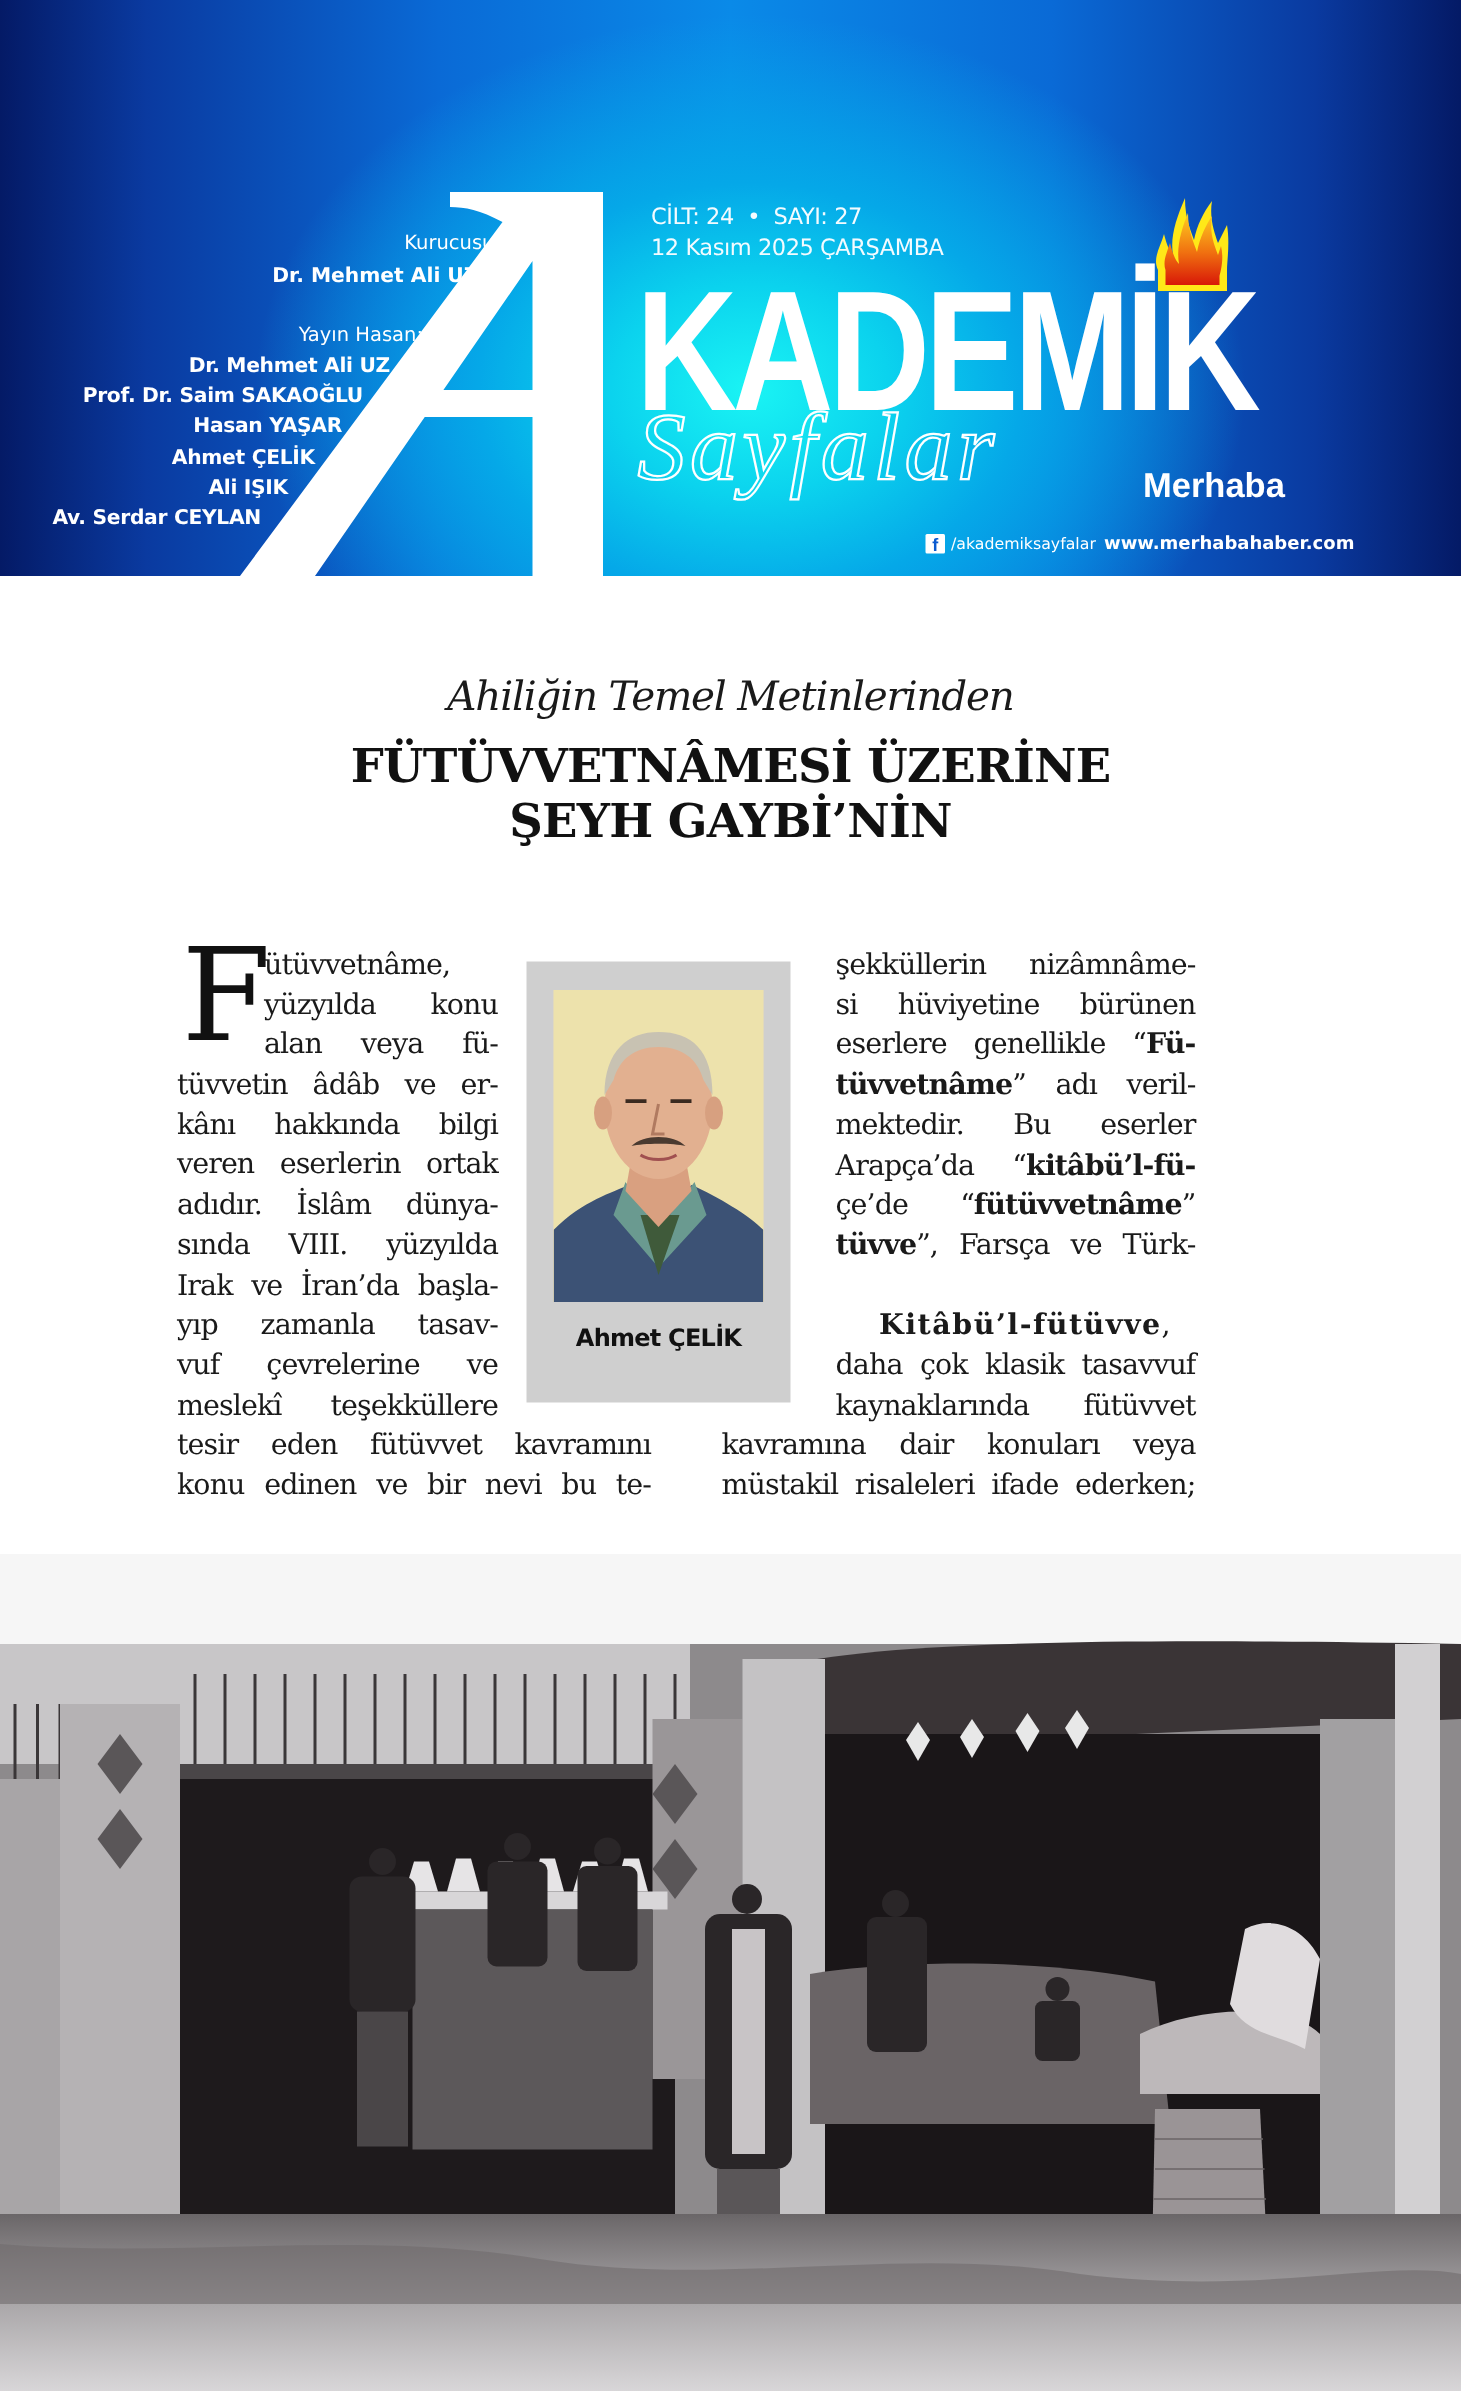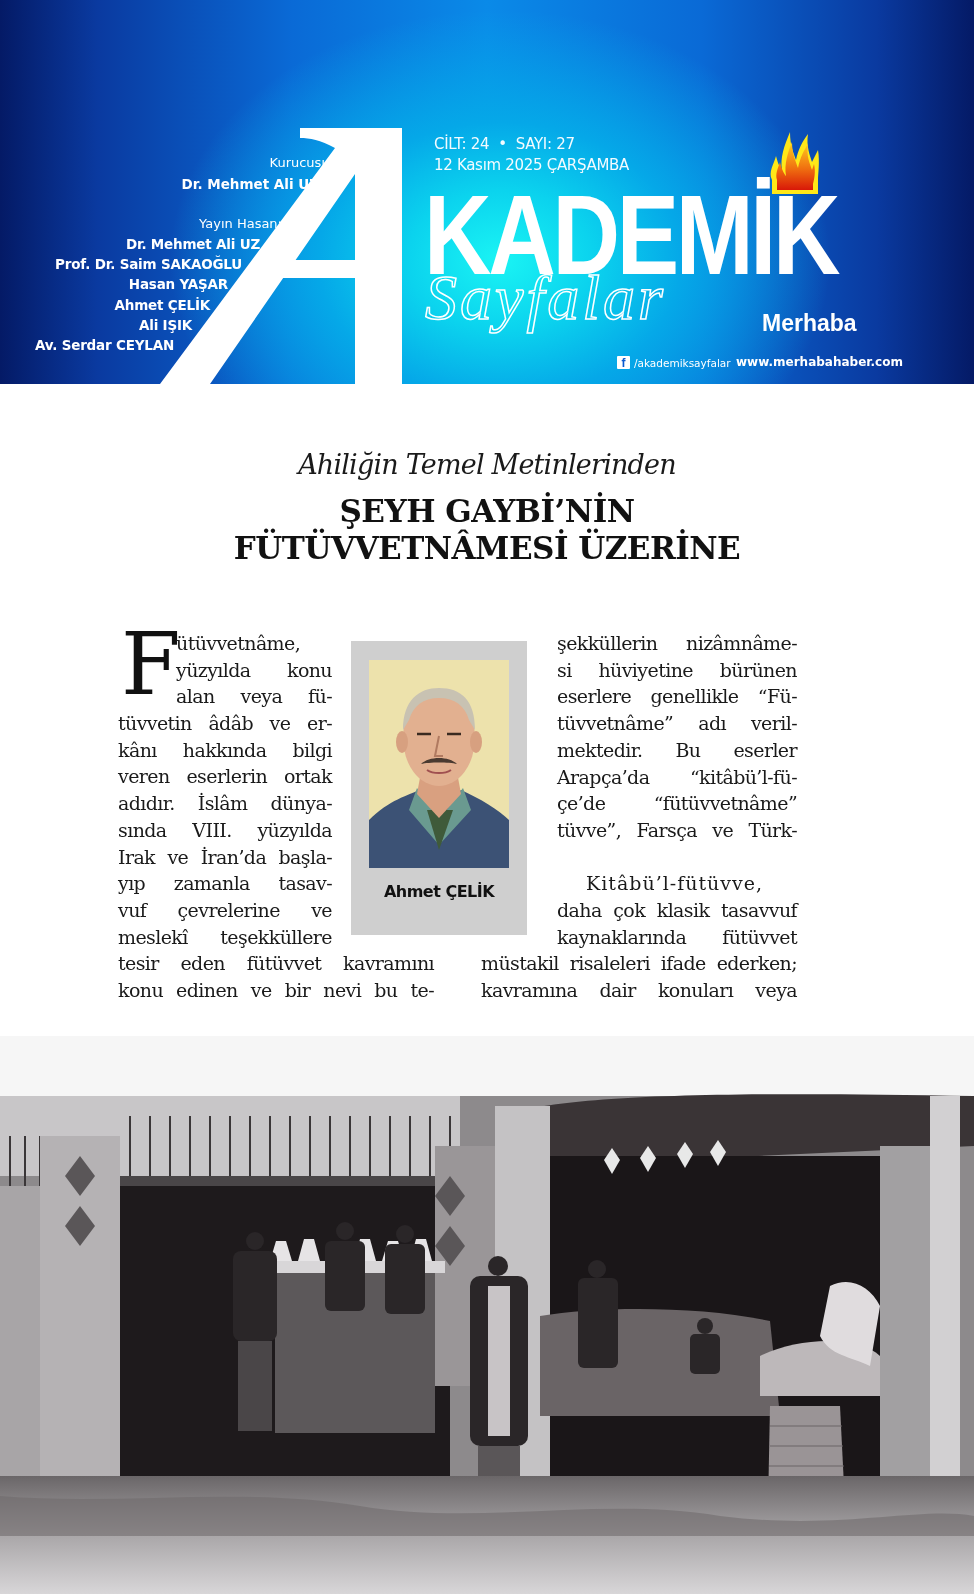--- a/index.html
+++ b/index.html
@@ -48,21 +48,21 @@
   
   .col { position: absolute; font-family: "DejaVu Serif", serif; font-size: 19px; line-height: 26.7px; color: #1a1a1a; text-align: justify; text-align-last: justify; letter-spacing: -0.6px; }
   .col .l { display: block; white-space: nowrap; text-align-last: justify; }
   .col .l.last { text-align-last: left; }
   .col1 { left: 118px; top: 630px; width: 214px; }
   .col1-wide { left: 118px; top: 950px; width: 316px; }
   .col2 { left: 557px; top: 630px; width: 240px; }
   .dropcap { position: absolute; left: 121px; top: 629px; font-family: "DejaVu Serif", serif; font-size: 86px; line-height: 70px; color: #111; }
   .col1-first { position: absolute; left: 176px; top: 630px; width: 156px; font-family: "DejaVu Serif", serif; font-size: 19px; line-height: 26.7px; letter-spacing: -0.6px; }
   .col1-first .l { display: block; white-space: nowrap; text-align: justify; text-align-last: justify; }
-  b { font-weight: normal; }
+  b { font-weight: bold; }
   .sp { letter-spacing: 1px; }
 
   
   .author-box { position: absolute; left: 351px; top: 641px; width: 176px; height: 294px; background: #cfcfcf; }
   .author-photo { position: absolute; left: 18px; top: 19px; width: 140px; height: 208px; overflow: hidden; background: #efe3b0; }
   .author-name { position: absolute; left: 0; width: 176px; top: 241px; text-align: center; font-family: "DejaVu Sans", sans-serif; font-weight: bold; font-size: 16px; letter-spacing: -0.5px; color: #111; }
 
   
   .photo { position: absolute; left: 0; top: 1036px; width: 974px; height: 558px; overflow: hidden; background: linear-gradient(180deg, #fbfbfb 0px, #f2f2f2 20px); }
 </style>
@@ -106,22 +106,22 @@
 
   <div class="fb">
     <span class="fb-icon">f</span>
     <span>/akademiksayfalar</span>
   </div>
   <div class="web">www.merhabahaber.com</div>
 </header>
 
 <div class="kicker">Ahiliğin Temel Metinlerinden</div>
 <h1 class="headline">
+  <span style="display:block">FÜTÜVVETNÂMESİ ÜZERİNE</span>
   <span style="display:block">ŞEYH GAYBİ’NİN</span>
-  <span style="display:block">FÜTÜVVETNÂMESİ ÜZERİNE</span>
 </h1>
 
 <div class="dropcap">F</div>
 <div class="col1-first">
   <span class="l">ütüvvetnâme,</span>
   <span class="l">yüzyılda konu</span>
   <span class="l">alan veya fü-</span>
 </div>
 <div class="col col1" style="top:710px;">
   <span class="l">tüvvetin âdâb ve er-</span>
@@ -183,22 +183,22 @@
   <span class="l"><b>tüvve</b><span>”, Farsça ve Türk-</span></span>
 </div>
 <div class="col" style="left:586px; top:870px; width:211px; text-align-last:left;">
   <span class="l last"><b class="sp">Kitâbü’l-fütüvve</b><span>,</span></span>
 </div>
 <div class="col" style="left:557px; top:897px; width:240px;">
   <span class="l">daha çok klasik tasavvuf</span>
   <span class="l">kaynaklarında fütüvvet</span>
 </div>
 <div class="col" style="left:481px; top:950px; width:316px;">
+  <span class="l">kavramına dair konuları veya</span>
   <span class="l">müstakil risaleleri ifade ederken;</span>
-  <span class="l">kavramına dair konuları veya</span>
 </div>
 
 <figure class="photo">
   <svg width="974" height="558" viewBox="0 0 974 558">
     <defs>
       <linearGradient id="gnd" x1="0" y1="0" x2="0" y2="1">
         <stop offset="0" stop-color="#6a6668"></stop>
         <stop offset="0.5" stop-color="#a9a6a8"></stop>
         <stop offset="1" stop-color="#d8d6d8"></stop>
       </linearGradient>

